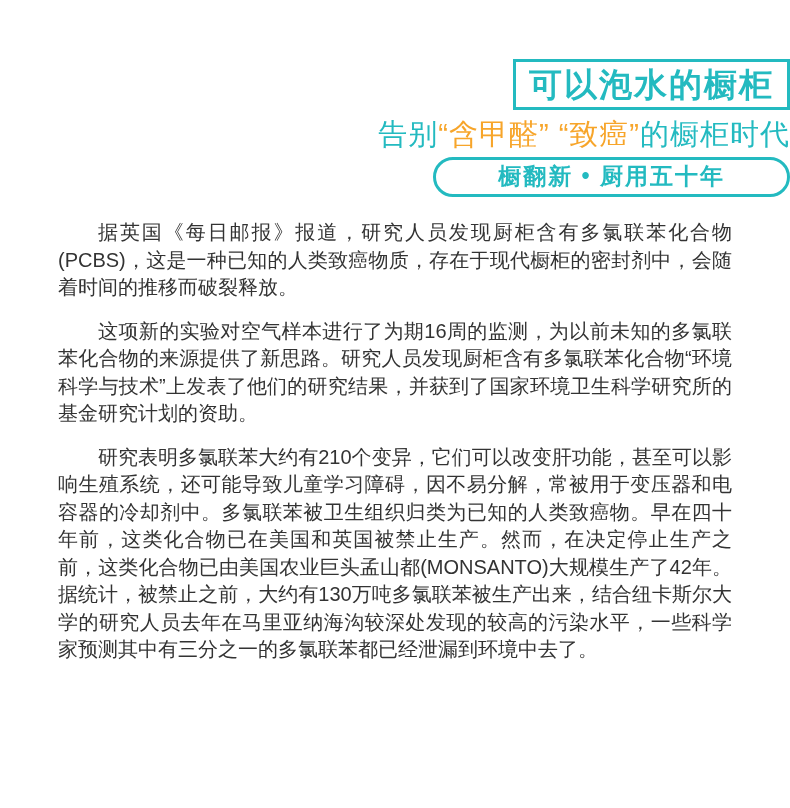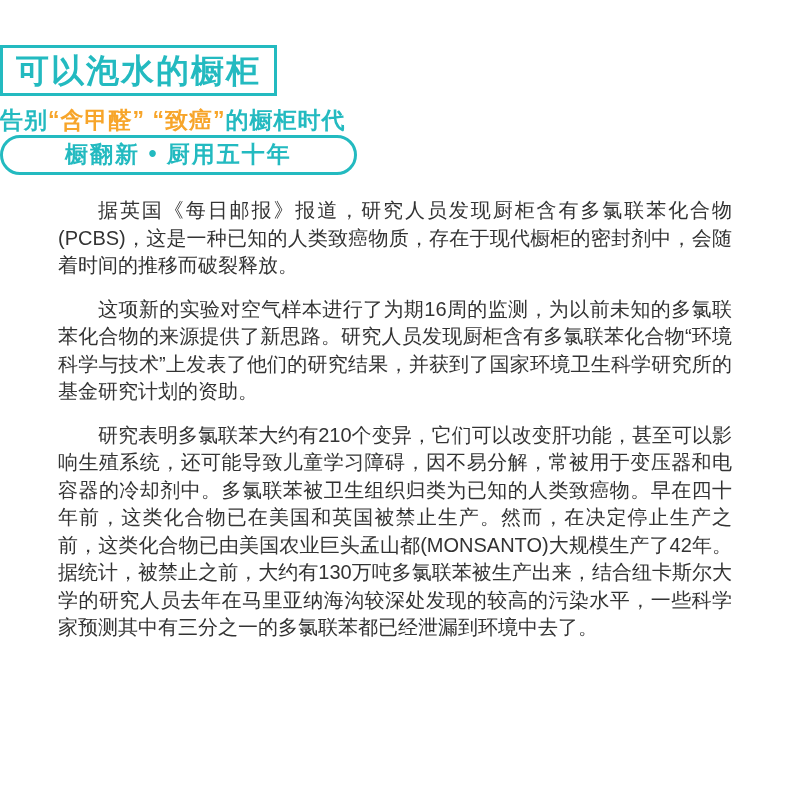--- a/index.html
+++ b/index.html
@@ -6,40 +6,40 @@
     --teal:#23bac0;
     --orange:#f7a52a;
     --ink:#333333;
   }
   html,body{margin:0;padding:0;}
   body{
     width:790px;height:808px;overflow:hidden;background:#ffffff;
     font-family:"Liberation Sans",sans-serif;
   }
   .page{width:790px;height:808px;background:#ffffff;}
-  header{text-align:left;padding-top:45px;}
+  header{text-align:right;padding-top:59px;}
   .title-box{
     display:inline-block;
     border:3px solid var(--teal);
     padding:4px 13px;
   }
   .title{
     margin:0;
     font-size:33px;line-height:37px;font-weight:bold;
     color:var(--teal);letter-spacing:2px;white-space:nowrap;
   }
   .subtitle{
     margin-top:9px;
-    font-size:23px;line-height:30px;font-weight:bold;letter-spacing:1px;
+    font-size:29px;line-height:30px;font-weight:normal;letter-spacing:1px;
     white-space:nowrap;
   }
   .seg-teal{color:var(--teal);}
   .seg-orange{color:var(--orange);}
   .badge{
-    display:inline-block;margin-top:0;
+    display:inline-block;margin-top:8px;
     border:3px solid var(--teal);border-radius:22px;
     padding:4px 62px 5px;
     font-size:23px;line-height:25px;font-weight:bold;
     color:var(--teal);letter-spacing:2px;white-space:nowrap;
   }
   .article{
     margin-top:22px;
     padding:0 42px;
     font-size:20px;line-height:27.5px;
     color:var(--ink);

